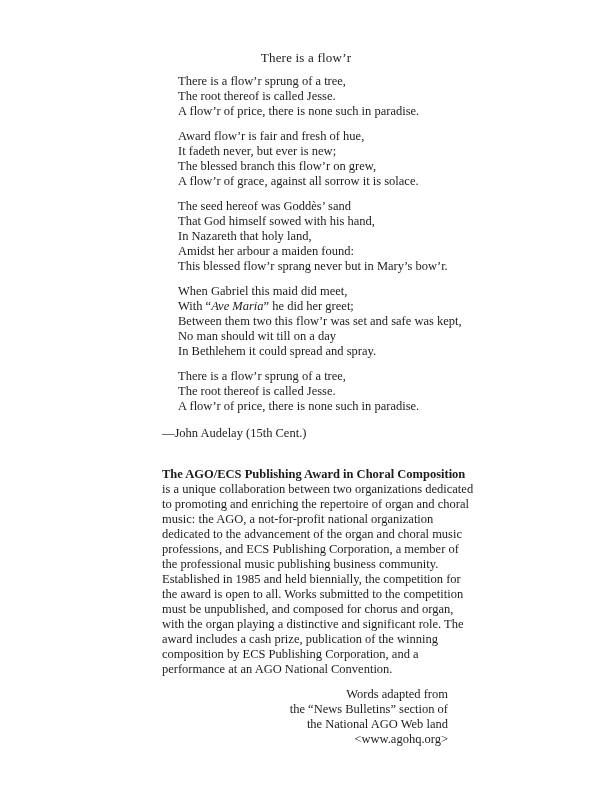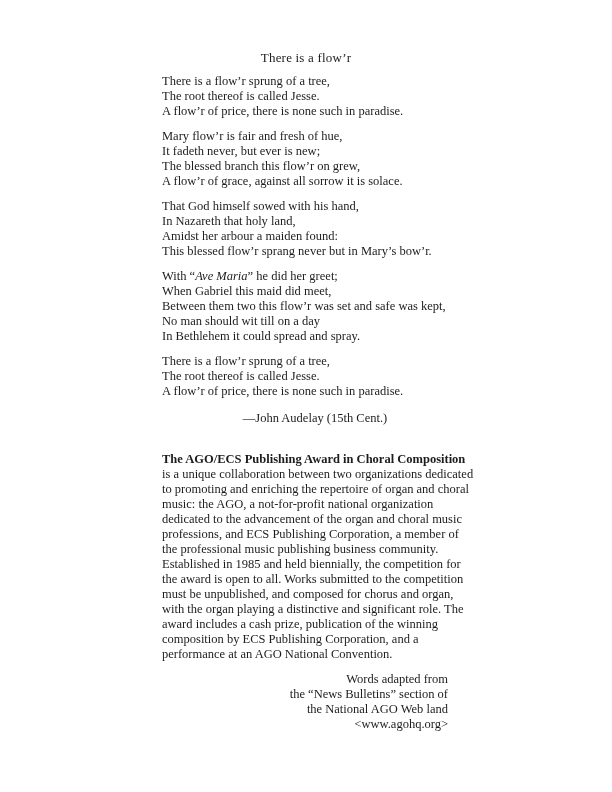--- a/index.html
+++ b/index.html
@@ -32,27 +32,28 @@
     left: 162px;
     width: 312px;
     font-size: 12.5px;
     line-height: 15px;
   }
   .stanza {
     margin: 0 0 10px 0;
   }
   .line {
     white-space: nowrap;
+    margin-left: 16px;
   }
   .ital {
     font-style: italic;
   }
   .attribution {
     margin-top: 12px;
-    text-align: center;
+    text-align: left;
     padding-right: 6px;
   }
   .about {
     margin-top: 26px;
     text-align: left;
   }
   .about .lead {
     font-weight: bold;
   }
   .credit {
@@ -70,34 +71,35 @@
 
   <div class="column">
 
     <div>
         <div class="stanza">
           <div class="line"><span>There is a flow’r sprung of a tree,</span></div>
           <div class="line"><span>The root thereof is called Jesse.</span></div>
           <div class="line"><span>A flow’r of price, there is none such in paradise.</span></div>
         </div>
         <div class="stanza">
-          <div class="line"><span>Mary flow’r is fair and fresh of hue,</span></div>
+          <div class="line"><span>Award flow’r is fair and fresh of hue,</span></div>
           <div class="line"><span>It fadeth never, but ever is new;</span></div>
           <div class="line"><span>The blessed branch this flow’r on grew,</span></div>
           <div class="line"><span>A flow’r of grace, against all sorrow it is solace.</span></div>
         </div>
         <div class="stanza">
+          <div class="line"><span>The seed hereof was Goddès’ sand</span></div>
           <div class="line"><span>That God himself sowed with his hand,</span></div>
           <div class="line"><span>In Nazareth that holy land,</span></div>
           <div class="line"><span>Amidst her arbour a maiden found:</span></div>
           <div class="line"><span>This blessed flow’r sprang never but in Mary’s bow’r.</span></div>
         </div>
         <div class="stanza">
+          <div class="line"><span>When Gabriel this maid did meet,</span></div>
           <div class="line"><span>With “</span><span class="ital">Ave Maria</span><span>” he did her greet;</span></div>
-          <div class="line"><span>When Gabriel this maid did meet,</span></div>
           <div class="line"><span>Between them two this flow’r was set and safe was kept,</span></div>
           <div class="line"><span>No man should wit till on a day</span></div>
           <div class="line"><span>In Bethlehem it could spread and spray.</span></div>
         </div>
         <div class="stanza">
           <div class="line"><span>There is a flow’r sprung of a tree,</span></div>
           <div class="line"><span>The root thereof is called Jesse.</span></div>
           <div class="line"><span>A flow’r of price, there is none such in paradise.</span></div>
         </div>
       </div>

